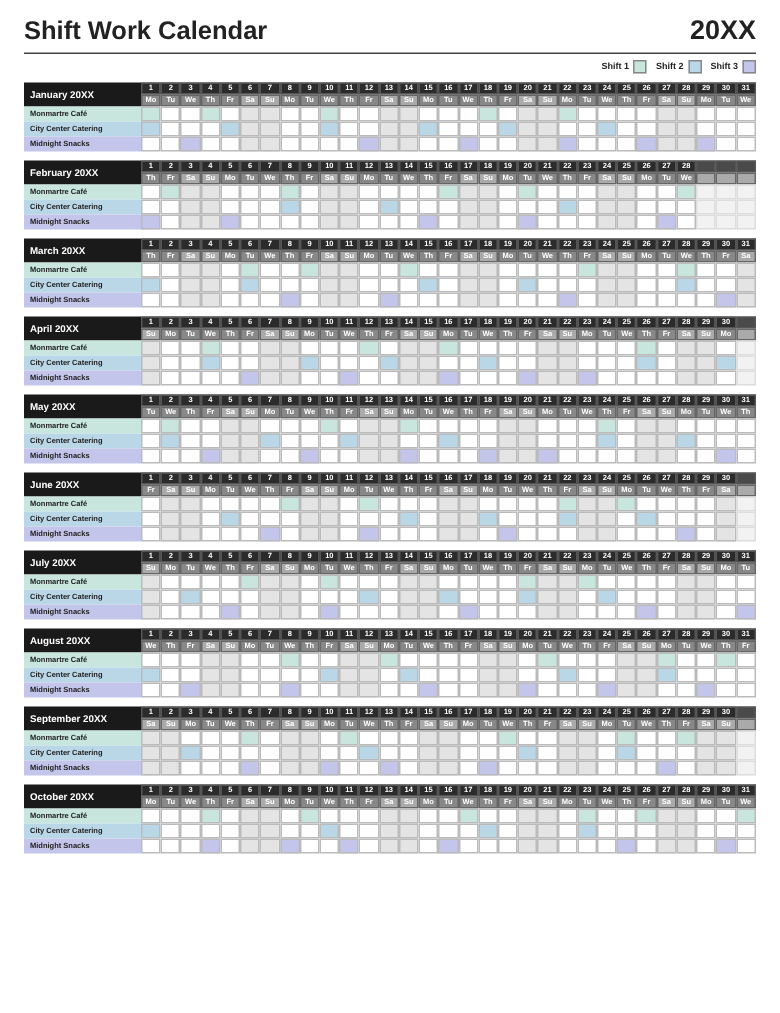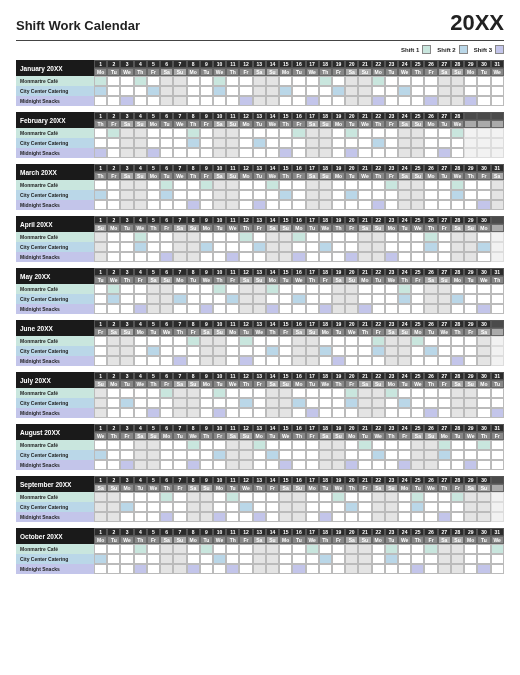--- a/index.html
+++ b/index.html
@@ -16,22 +16,22 @@
     padding: 10px 16px 6px 16px;
   }
   .hdr {
     display: flex;
     justify-content: space-between;
     align-items: baseline;
     border-bottom: 1.5px solid #444;
     padding-bottom: 4px;
     margin-bottom: 4px;
   }
-  .hdr h1 { margin: 0; font-size: 13px; font-weight: 700; }
-  .hdr .year { font-size: 22px; font-weight: 700; }
+  .hdr h1 { margin: 0; font-size: 17px; font-weight: 700; }
+  .hdr .year { font-size: 18px; font-weight: 700; }
   .legend {
     display: flex;
     justify-content: flex-end;
     gap: 6px;
     margin-bottom: 6px;
     font-size: 6px;
     align-items: center;
   }
   .legend .item { display: flex; align-items: center; gap: 3px; font-weight: 700; }
   .legend .sw { width: 9px; height: 9px; border: 0.5px solid #888; }

